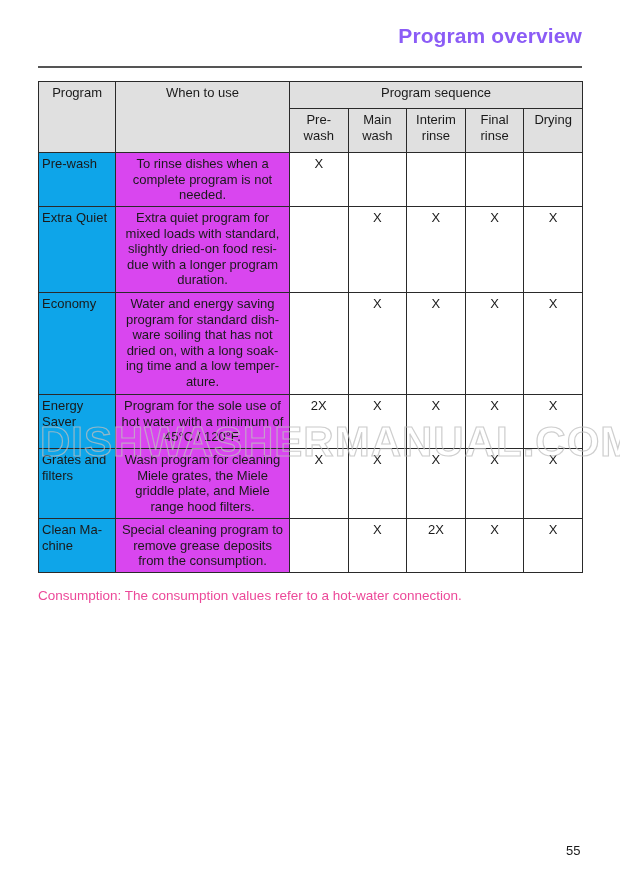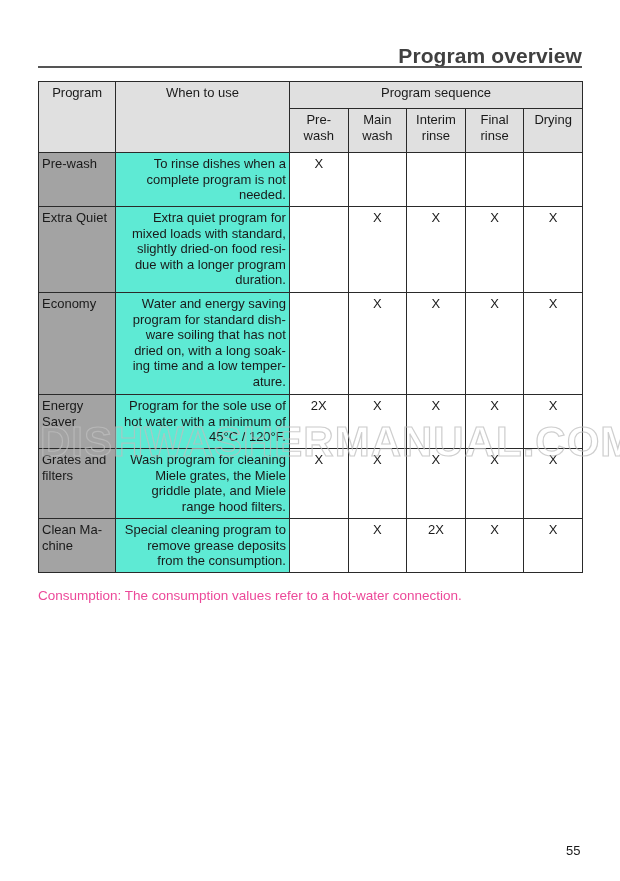--- a/index.html
+++ b/index.html
@@ -1,32 +1,32 @@
 <!DOCTYPE html>
 <html><head>
 <meta charset="utf-8">
 <style>
   html, body { margin:0; padding:0; background:#ffffff; }
   body { width:620px; height:881px; position:relative; overflow:hidden;
          font-family:"Liberation Sans", sans-serif; color:#1a1a1a; }
-  .page-title { position:absolute; right:38px; top:44px; font-size:21px; font-weight:bold;
-                color:#404040; letter-spacing:0.1px; }
+  .page-title { position:absolute; right:38px; top:24px; font-size:21px; font-weight:bold;
+                color:#8b5cf6; letter-spacing:0.1px; }
   .title-rule { position:absolute; left:38px; right:38px; top:66px; height:2px; background:#555; }
 
   table.overview { position:absolute; left:38px; top:81px; width:545px;
                    border-collapse:collapse; font-size:13px; line-height:15.5px; }
   table.overview th, table.overview td { border:1.2px solid #2a2a2a; vertical-align:top;
                    padding:3px 3px 3px 3px; }
   table.overview th { background:#e0e0e0; font-weight:normal; text-align:center; }
   th.col-program { width:68px; padding-top:5px; }
   th.col-when { width:162px; padding-top:5px; }
   th.col-seq { padding-top:5px; height:20px; }
   th.sub { width:50px; padding-top:4px; height:37px; }
-  td.prog { background:#a3a3a3; text-align:left; }
-  td.when { background:#5eead4; text-align:right; padding-left:4px; }
+  td.prog { background:#0ea5e9; text-align:left; }
+  td.when { background:#d946ef; text-align:center; padding-left:4px; }
   td.mark { background:#ffffff; text-align:center; }
 
   .consumption { position:absolute; left:38px; top:588px; font-size:13.5px; line-height:16px; color:#ec4899; }
   .page-number { position:absolute; left:566px; top:818px; font-size:13px; color:#1a1a1a;margin-top:25px; }
 
   .watermark { position:absolute; left:40px; top:418px; width:560px; text-align:left;
                font-size:42px; font-weight:bold; letter-spacing:1px; color:transparent;
                -webkit-text-stroke:1.2px rgba(190,190,190,0.75); pointer-events:none; }
 </style>
 </head>

